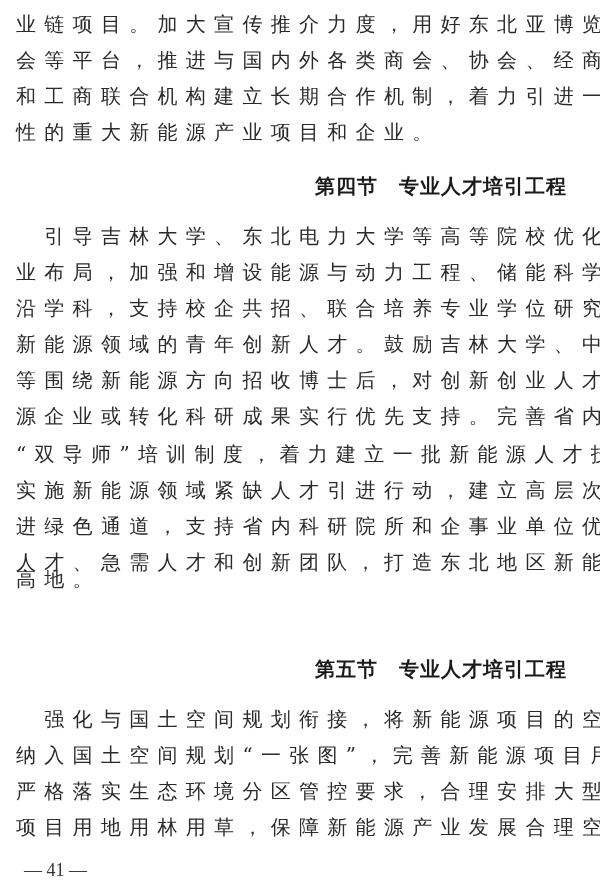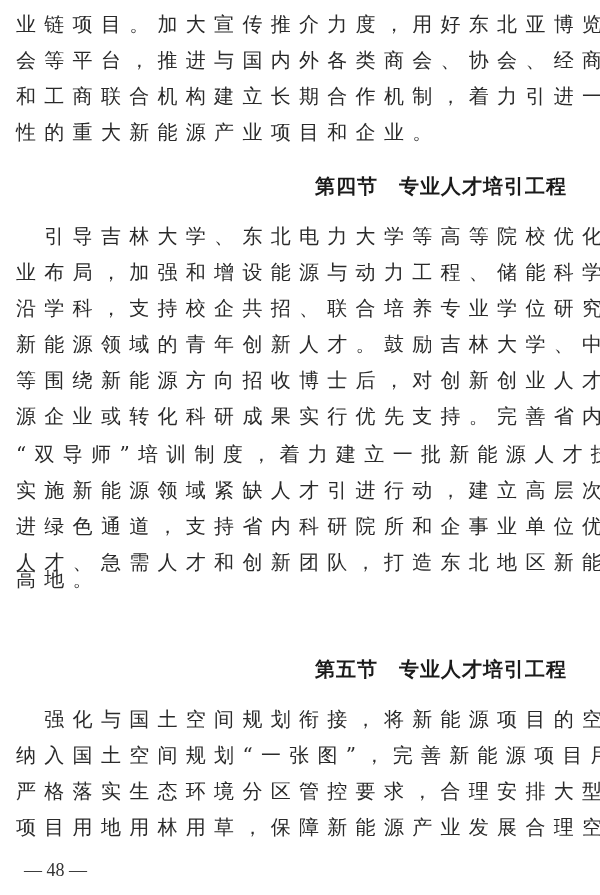--- a/index.html
+++ b/index.html
@@ -55,14 +55,14 @@
   <div class="line" style="top:549px">人才、急需人才和创新团队，打造东北地区新能源高端人才汇聚</div>
   <div class="line" style="top:566px">高地。</div>
 
   <div class="heading" style="top:655px">第五节　专业人才培引工程</div>
 
   <div class="line" style="top:706px">　强化与国土空间规划衔接，将新能源项目的空间信息按规定</div>
   <div class="line" style="top:742px">纳入国土空间规划“一张图”，完善新能源项目用地管制规则，</div>
   <div class="line" style="top:778px">严格落实生态环境分区管控要求，合理安排大型风光电基地建设</div>
   <div class="line" style="top:814px">项目用地用林用草，保障新能源产业发展合理空间需求。制定利</div>
 
-  <div class="pagenum">— 48 —</div>
+  <div class="pagenum">— 41 —</div>
 </div>
 
 </body></html>

